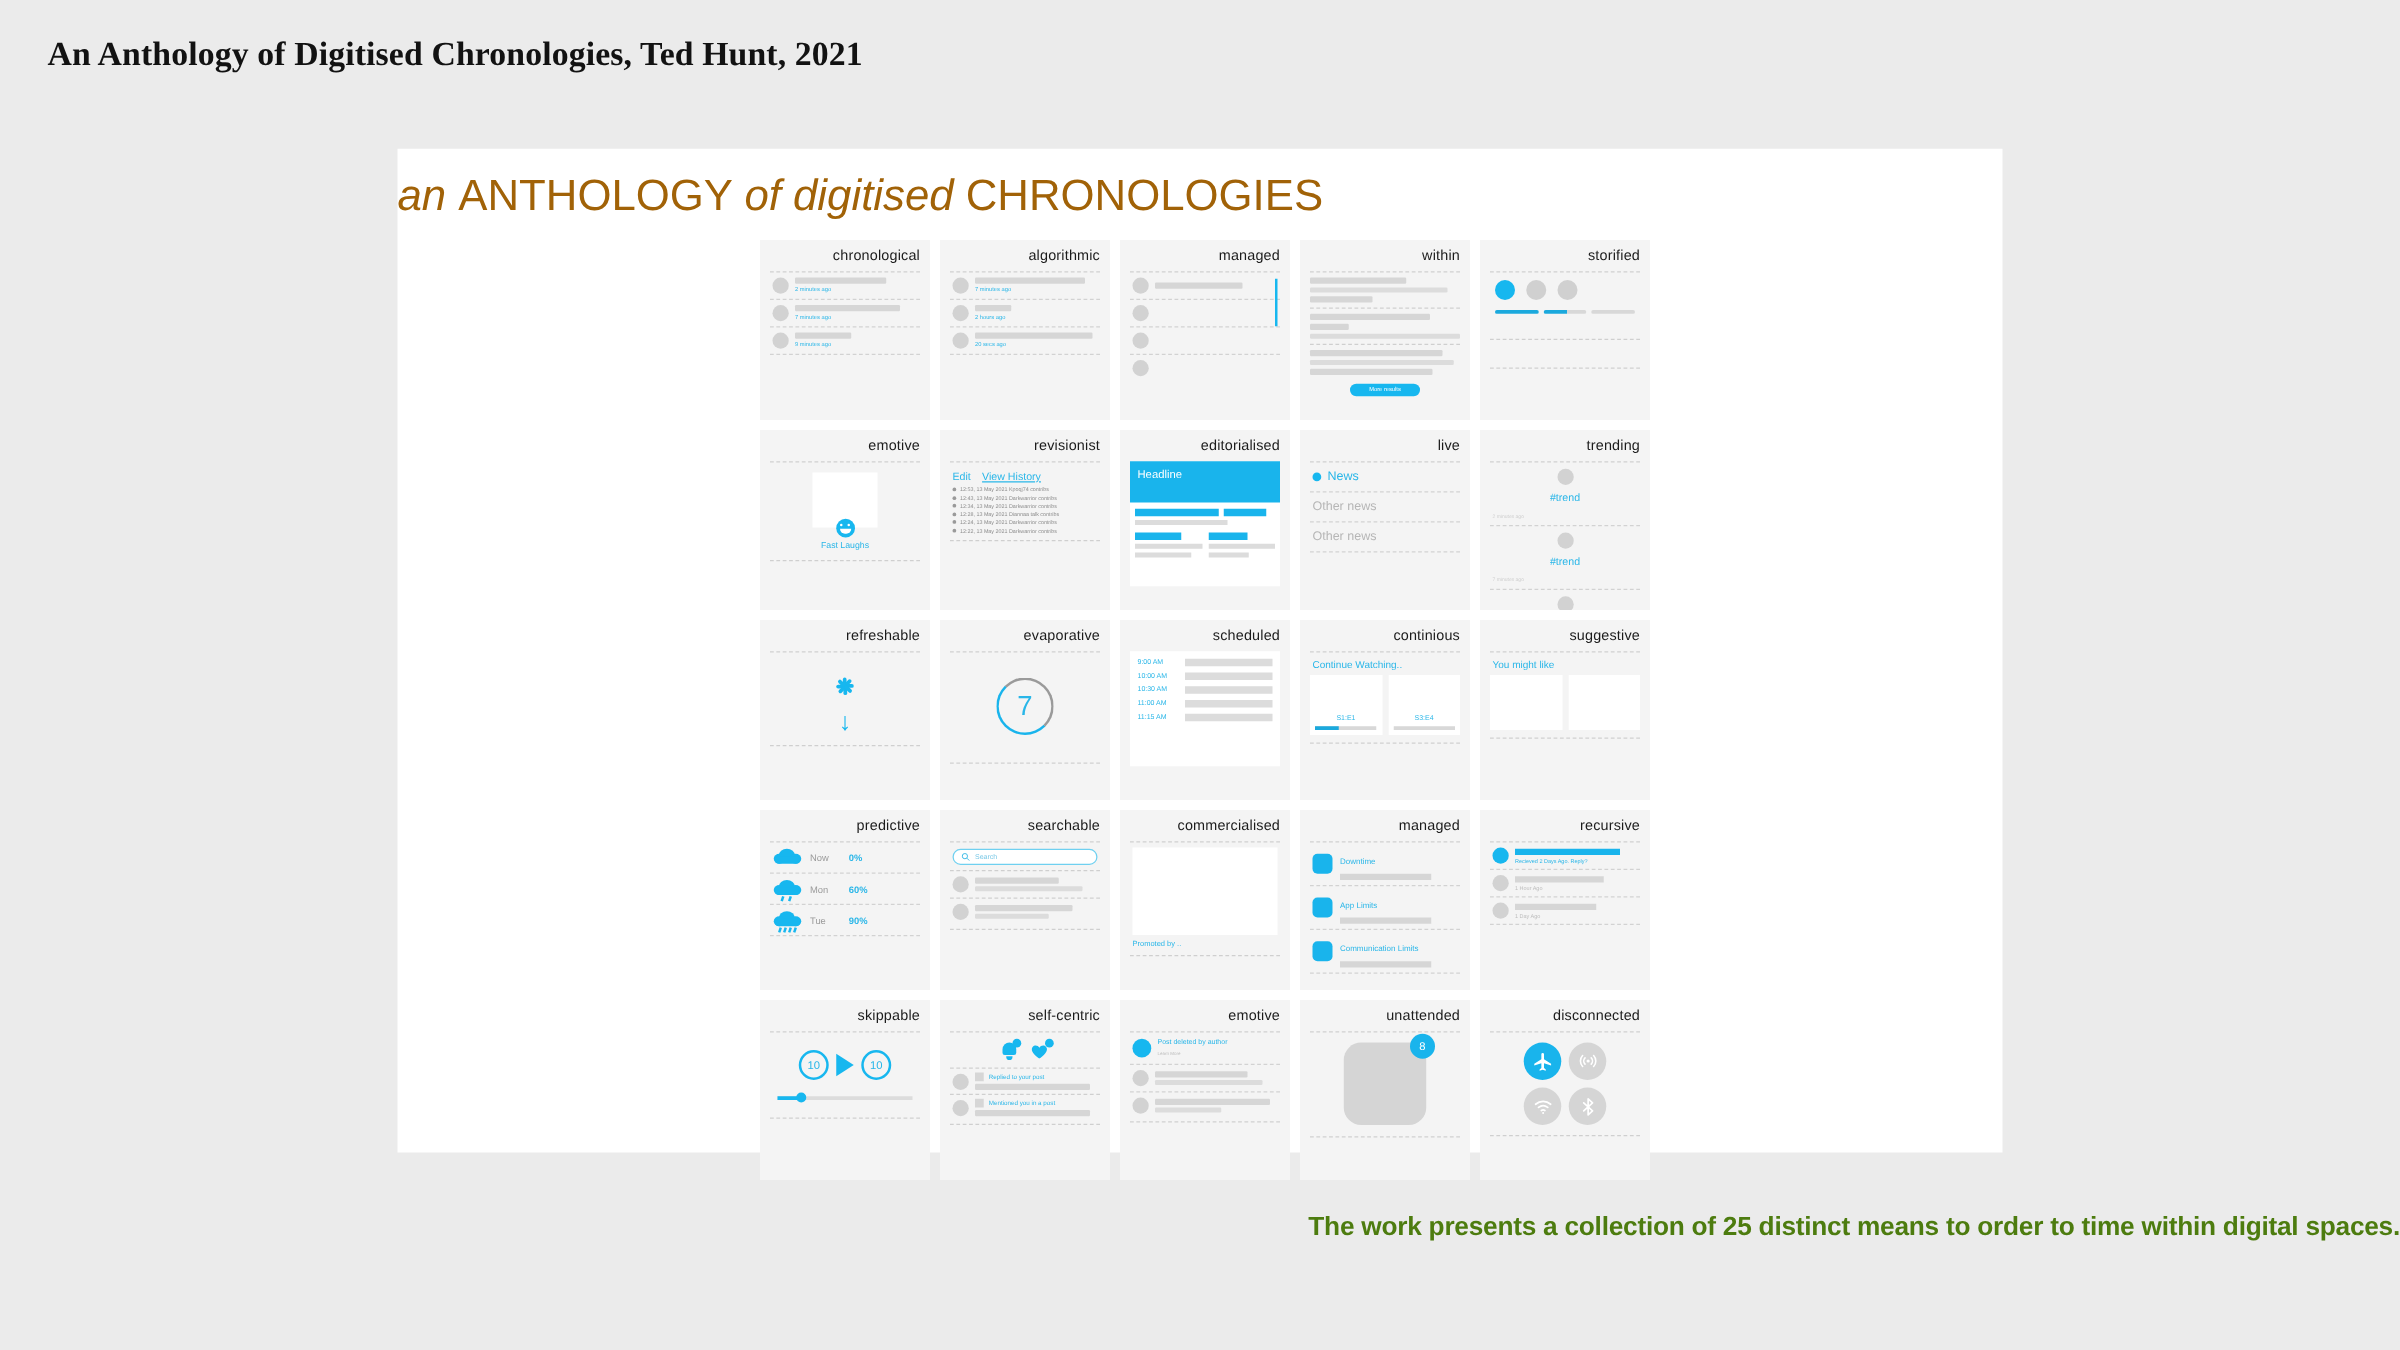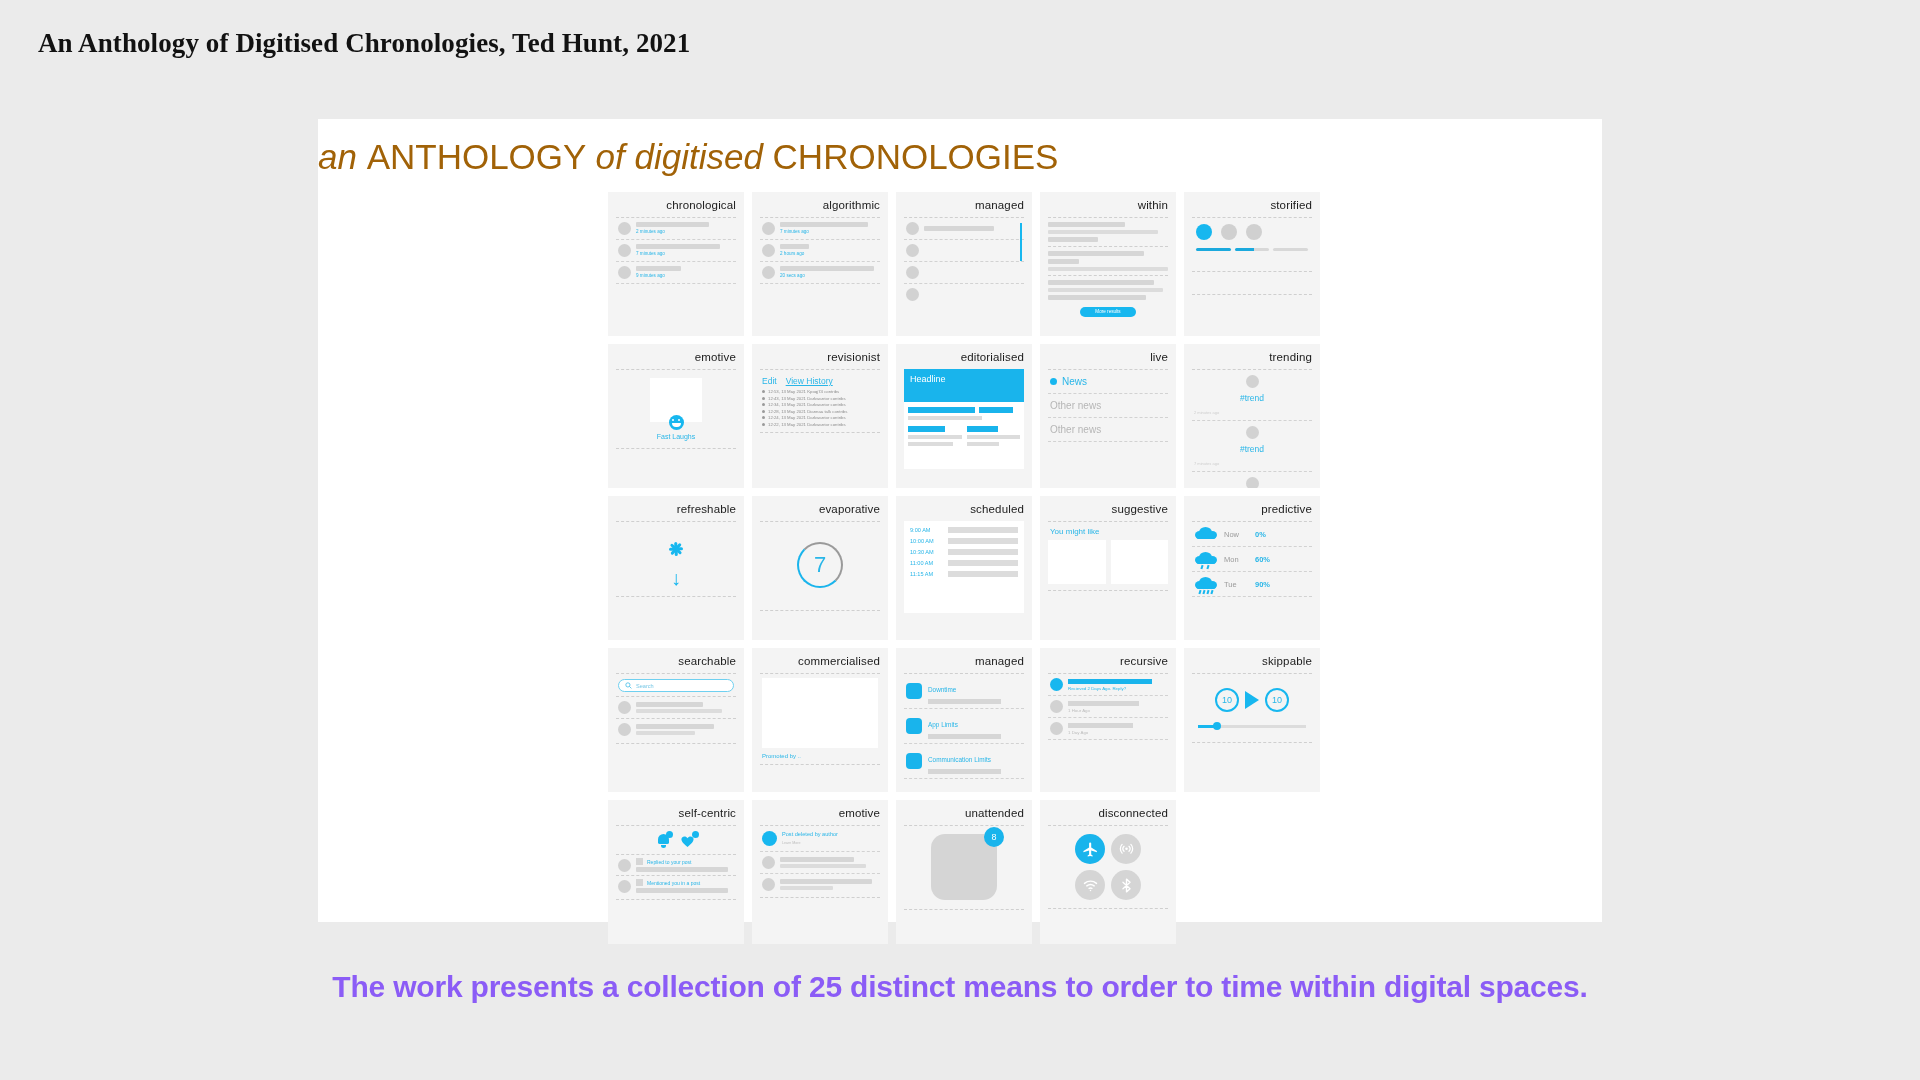--- a/index.html
+++ b/index.html
@@ -220,22 +220,22 @@
   .un-app { width: 66px; height: 66px; border-radius: 14px; background:#d5d5d5; margin: 8px auto 0; position:relative; }
   .un-badge { position:absolute; right:-7px; top:-7px; width: 20px; height:20px; border-radius:50%; background:#19b4ec; color:#fff; font-size: 9px; display:flex; align-items:center; justify-content:center; }
 
   
   .dc-grid { display:grid; grid-template-columns: repeat(2, 30px); gap: 6px; justify-content:center; padding-top: 8px; }
   .dc-ico { width:30px; height:30px; border-radius:50%; background:#d5d5d5; display:flex; align-items:center; justify-content:center; color:#fff; font-size:15px; }
   .dc-ico.on { background:#19b4ec; }
 
   .caption {
     position: absolute; left: 0; right: 0; top: 970px;
-    text-align: center;
-    font-size: 30px; font-weight: 700; color: #8b5cf6; letter-spacing: -.2px;
+    text-align: right;
+    font-size: 21px; font-weight: 700; color: #4d7c0f; letter-spacing: -.2px;
   }
 </style>
 </head>
 <body>
 
 <div class="slide">
 
   <div class="slide-title">An Anthology of Digitised Chronologies, Ted Hunt, 2021</div>
 
   <div class="artwork-panel">
@@ -530,20 +530,42 @@
                 <span class="sch-bar"></span>
               </div>
             <div class="sch-row">
                 <span class="sch-time">11:15 AM</span>
                 <span class="sch-bar"></span>
               </div>
           </div>
         </div>
       </div>
 
+      <div class="card">
+        <div class="card-title">continious</div>
+        <div class="card-body">
+          <div class="dash-t"></div>
+          <div class="cont-label">Continue Watching..</div>
+          <div class="cont-tiles">
+            <div class="cont-tile">
+              <span class="cont-ep">S1:E1</span>
+              <span class="cont-prog">
+                  <i style="width:38%"></i>
+                </span>
+            </div>
+            <div class="cont-tile">
+              <span class="cont-ep">S3:E4</span>
+              <span class="cont-prog">
+                  <i style="width:0%"></i>
+                </span>
+            </div>
+          </div>
+          <div class="dash-t" style="margin-top:6px"></div>
+        </div>
+      </div>
 
       <div class="card">
         <div class="card-title">suggestive</div>
         <div class="card-body">
           <div class="dash-t"></div>
           <div class="sug-label">You might like</div>
           <div class="sug-tiles">
             <div class="sug-tile"></div>
             <div class="sug-tile"></div>
           </div>

